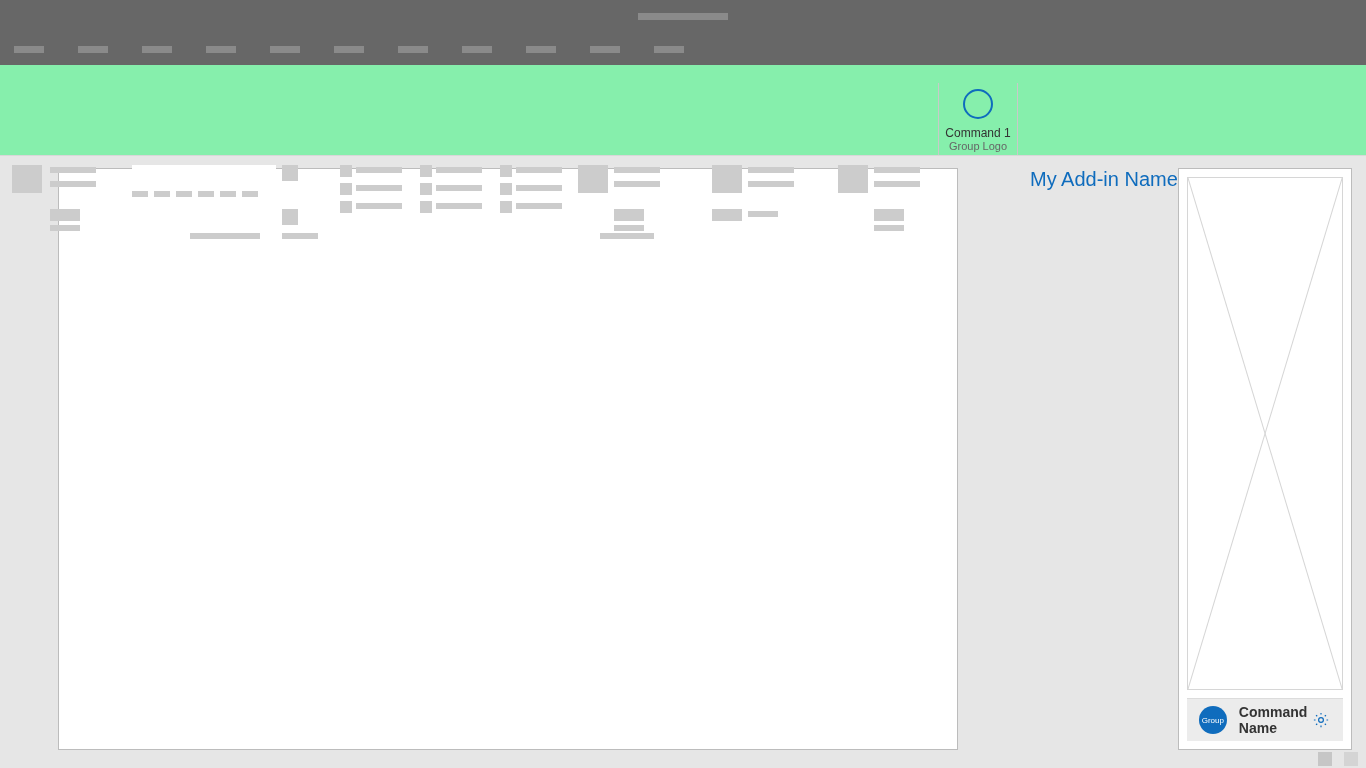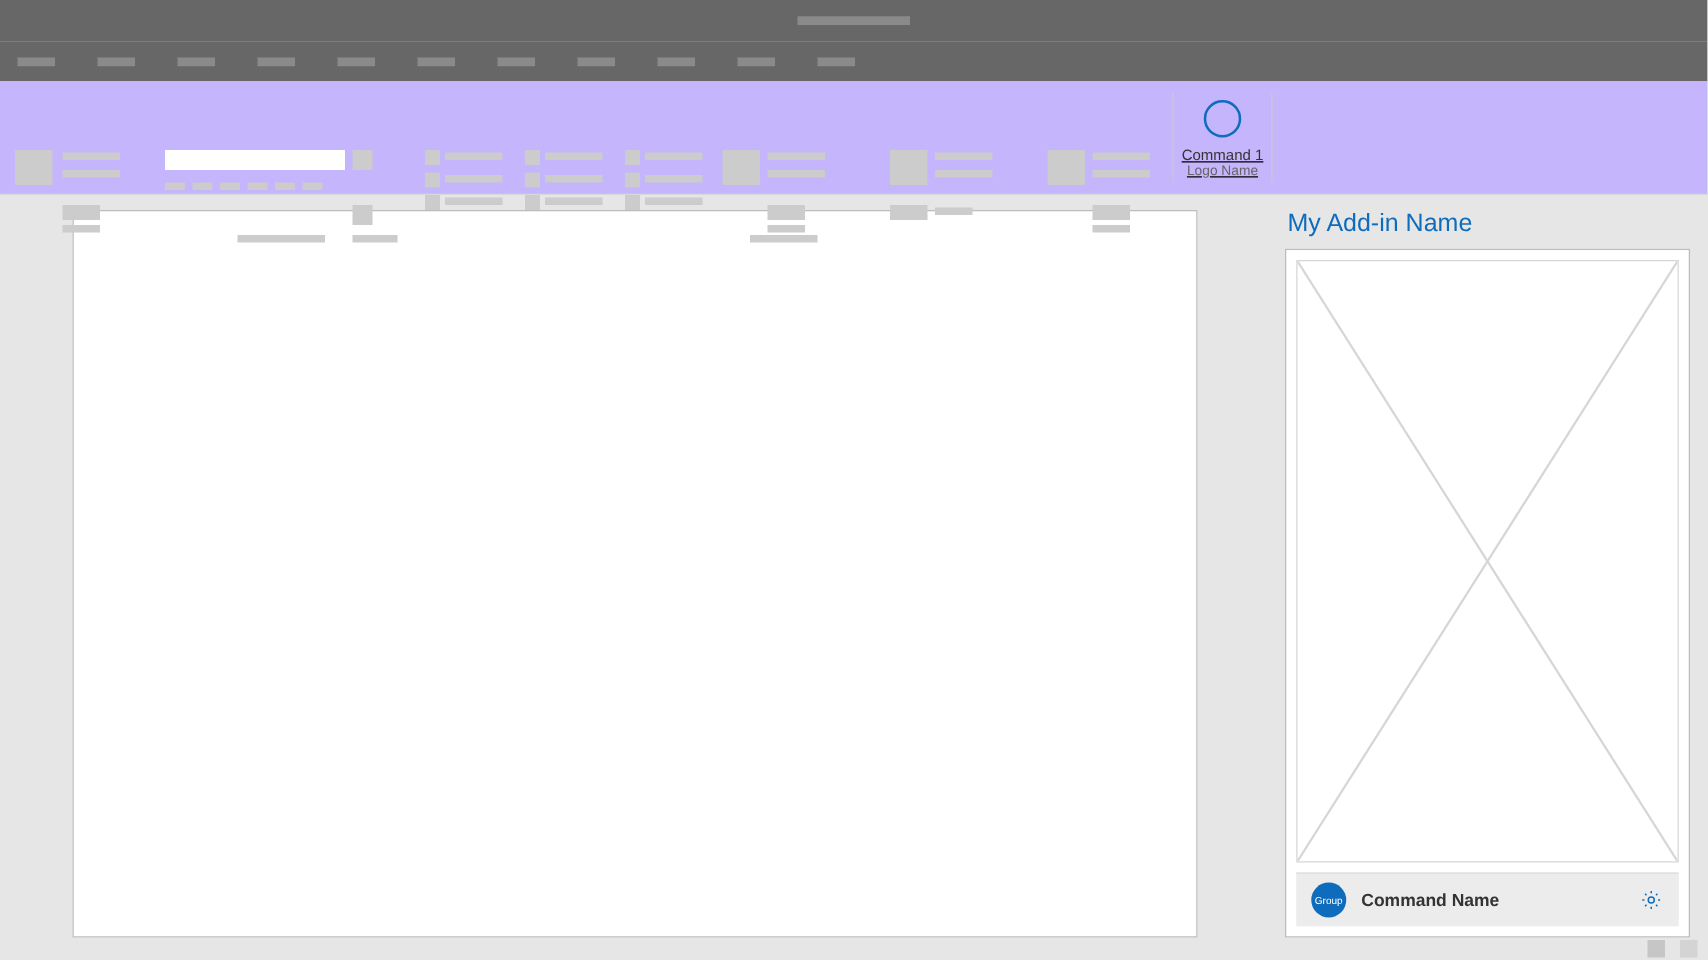--- a/index.html
+++ b/index.html
@@ -35,25 +35,24 @@
     gap: 34px;
   }
   .tabstrip .tab-placeholder {
     height: 7px;
     background: #8a8a8a;
   }
 
   
   .ribbon {
     height: 91px;
-    background: #c4b5fd;
+    background: #86efac;
     border-bottom: 1px solid #d8d8d8;
     display: flex;
-    align-items: center;
-    text-decoration: underline;
+    align-items: flex-end;
   }
   .ribbon-skeleton {
     flex: 0 0 938px;
     position: relative;
   }
   .sk {
     position: absolute;
     background: #cccccc;
   }
   .ribbon-skeleton .white-box {
@@ -104,21 +103,21 @@
     height: 100%;
     background: #ffffff;
     border: 1px solid #bcbcbc;
   }
 
   
   .taskpane {
     flex: 0 0 356px;
     padding: 12px 14px 0 18px;
     display: flex;
-    flex-direction: column;
+    flex-direction: row;
   }
   .taskpane-title {
     font-size: 20px;
     font-weight: 400;
     color: #0f6cbd;
     margin-bottom: 8px;
     padding-left: 2px;
   }
   .taskpane-frame {
     border: 1px solid #bcbcbc;
@@ -275,21 +274,21 @@
     <div class="sk" style="left:838px; top:10px; width:30px; height:28px"></div>
     <div class="sk" style="left:874px; top:12px; width:46px; height:6px"></div>
     <div class="sk" style="left:874px; top:26px; width:46px; height:6px"></div>
     <div class="sk" style="left:874px; top:54px; width:30px; height:12px"></div>
     <div class="sk" style="left:874px; top:70px; width:30px; height:6px"></div>
   </div>
 
   <div class="ribbon-custom">
     <div class="cmd-icon"></div>
     <div class="cmd-label">Command 1</div>
-    <div class="group-label">Logo Name</div>
+    <div class="group-label">Group Logo</div>
   </div>
 </div>
 
 <div class="workspace">
   <div class="document-area">
     <div class="page"></div>
   </div>
 
   <div class="taskpane">
     <div class="taskpane-title">My Add-in Name</div>

